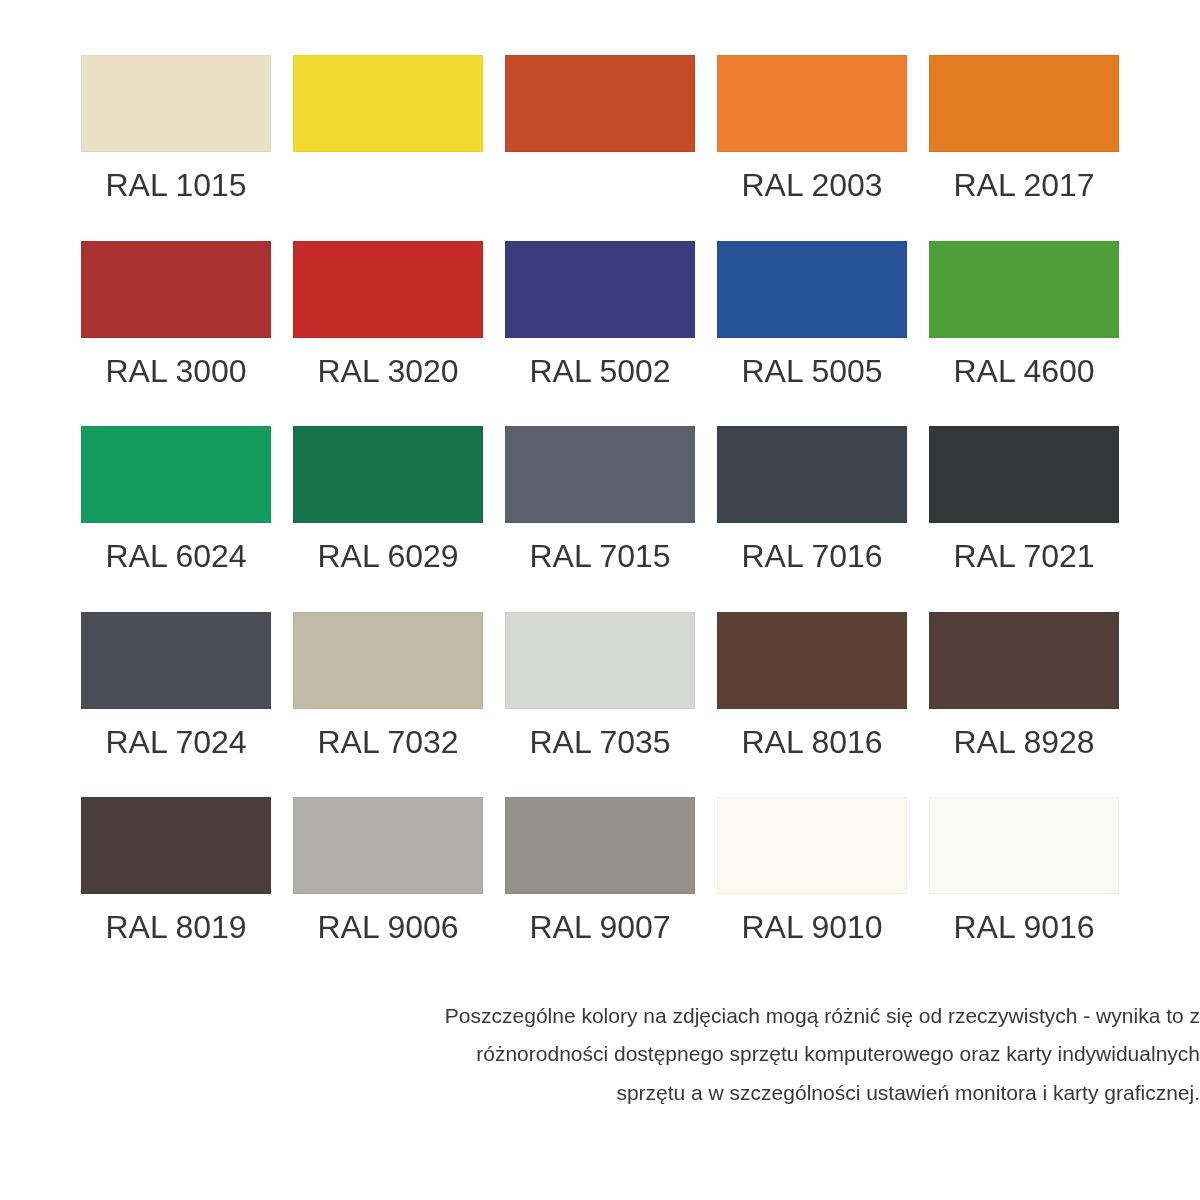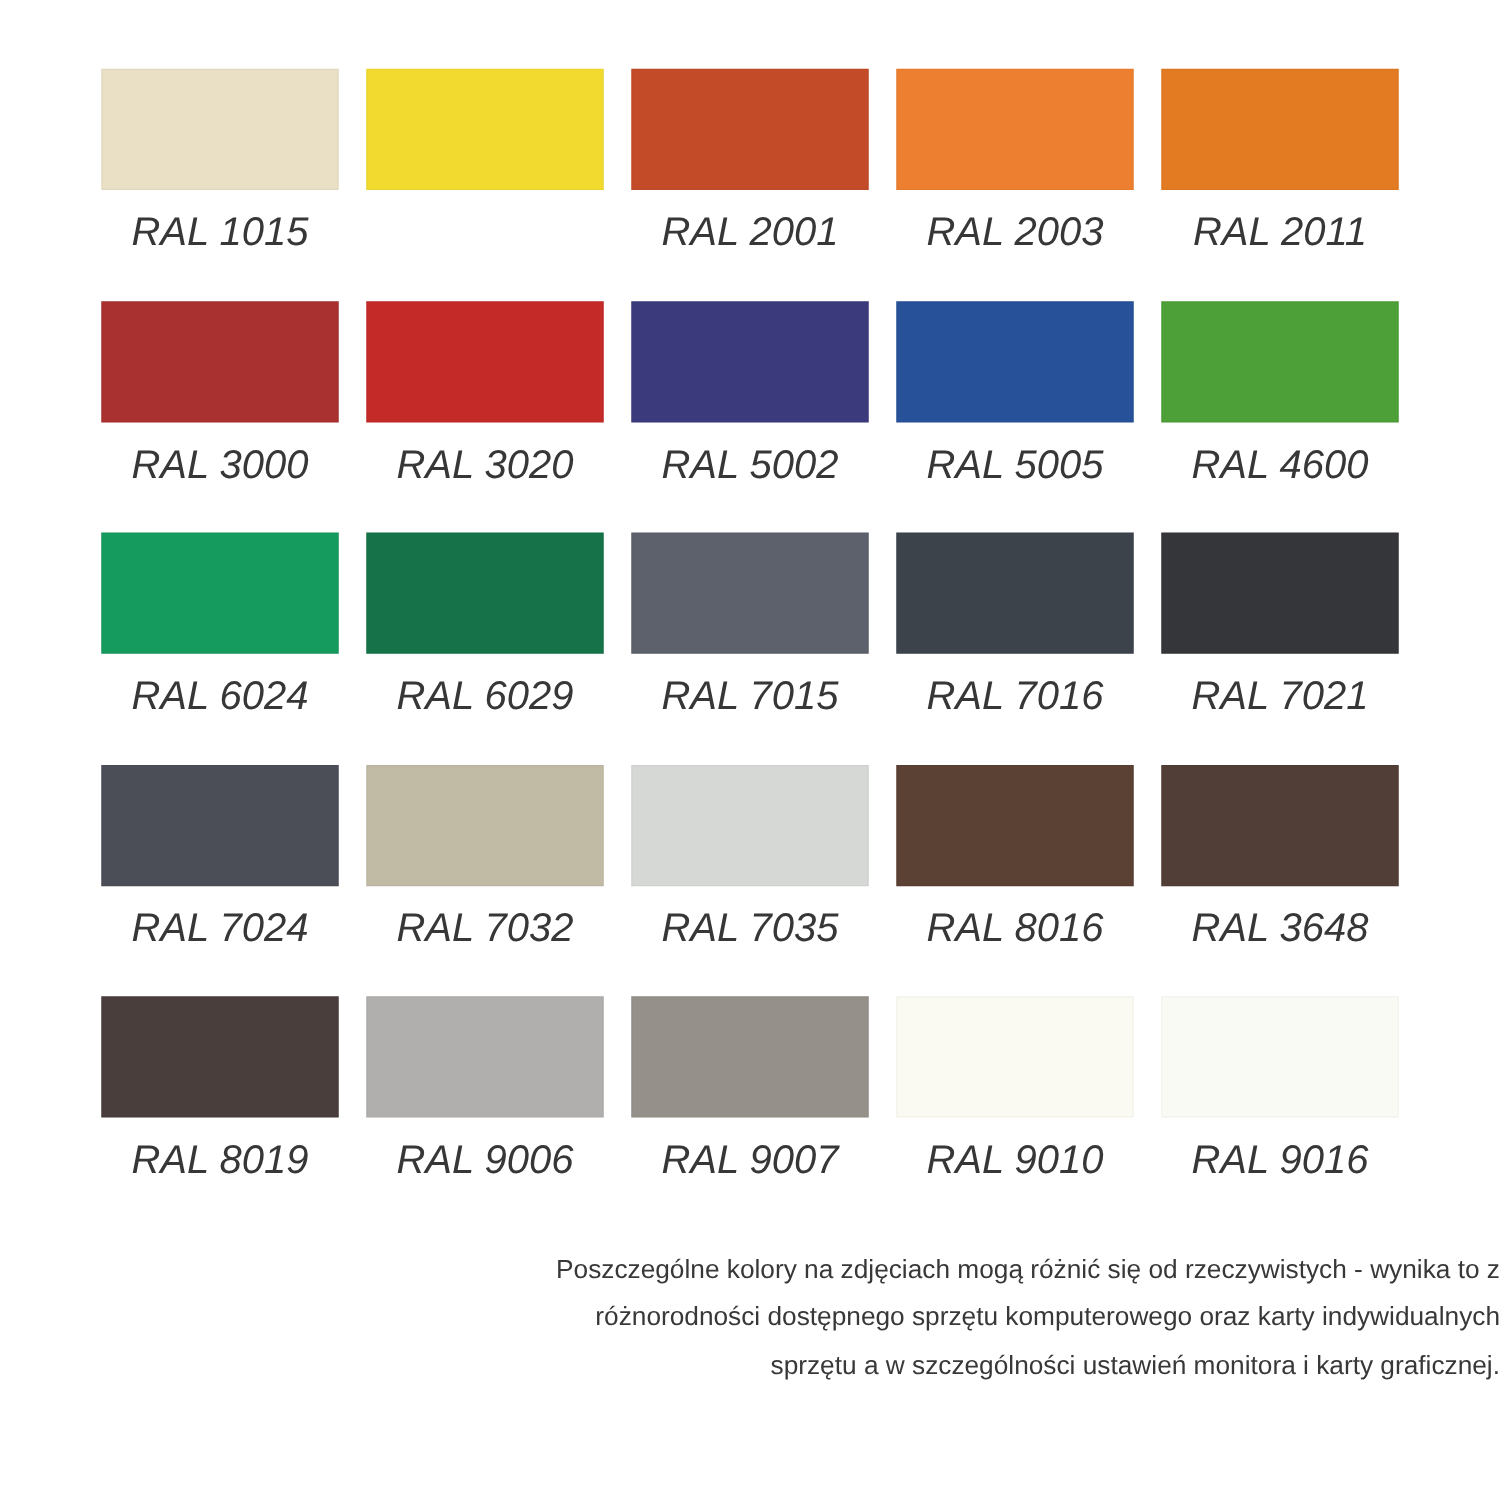--- a/index.html
+++ b/index.html
@@ -23,21 +23,20 @@
     height: 97px;
     box-sizing: border-box;
     border: 1px solid rgba(0,0,0,0.035);
   }
   .swatch-label {
     margin-top: 17px;
     text-align: center;
     font-size: 32px;
     line-height: 33px;
     color: #373737;
-    font-style: italic;
   }
   .disclaimer {
     margin: 14px 0 0 65px;
     font-size: 21px;
     line-height: 38.5px;
     color: #383838;
     white-space: nowrap;
     text-align: right;
   }
 </style>
@@ -48,29 +47,28 @@
   <div class="palette">
       <div class="cell">
         <div class="swatch" style="background: rgb(233, 224, 198);"></div>
         <div class="swatch-label">RAL 1015</div>
       </div>
       <div class="cell">
         <div class="swatch" style="background: rgb(242, 219, 46);"></div>
       </div>
       <div class="cell">
         <div class="swatch" style="background: rgb(196, 75, 40);"></div>
-        <div class="swatch-label">RAL 2001</div>
       </div>
       <div class="cell">
         <div class="swatch" style="background: rgb(237, 128, 48);"></div>
         <div class="swatch-label">RAL 2003</div>
       </div>
       <div class="cell">
         <div class="swatch" style="background: rgb(227, 123, 34);"></div>
-        <div class="swatch-label">RAL 2011</div>
+        <div class="swatch-label">RAL 2017</div>
       </div>
       <div class="cell">
         <div class="swatch" style="background: rgb(169, 49, 48);"></div>
         <div class="swatch-label">RAL 3000</div>
       </div>
       <div class="cell">
         <div class="swatch" style="background: rgb(195, 42, 40);"></div>
         <div class="swatch-label">RAL 3020</div>
       </div>
       <div class="cell">
@@ -116,21 +114,21 @@
       <div class="cell">
         <div class="swatch" style="background: rgb(213, 216, 213);"></div>
         <div class="swatch-label">RAL 7035</div>
       </div>
       <div class="cell">
         <div class="swatch" style="background: rgb(91, 64, 52);"></div>
         <div class="swatch-label">RAL 8016</div>
       </div>
       <div class="cell">
         <div class="swatch" style="background: rgb(81, 62, 54);"></div>
-        <div class="swatch-label">RAL 3648</div>
+        <div class="swatch-label">RAL 8928</div>
       </div>
       <div class="cell">
         <div class="swatch" style="background: rgb(73, 62, 60);"></div>
         <div class="swatch-label">RAL 8019</div>
       </div>
       <div class="cell">
         <div class="swatch" style="background: rgb(176, 175, 173);"></div>
         <div class="swatch-label">RAL 9006</div>
       </div>
       <div class="cell">

